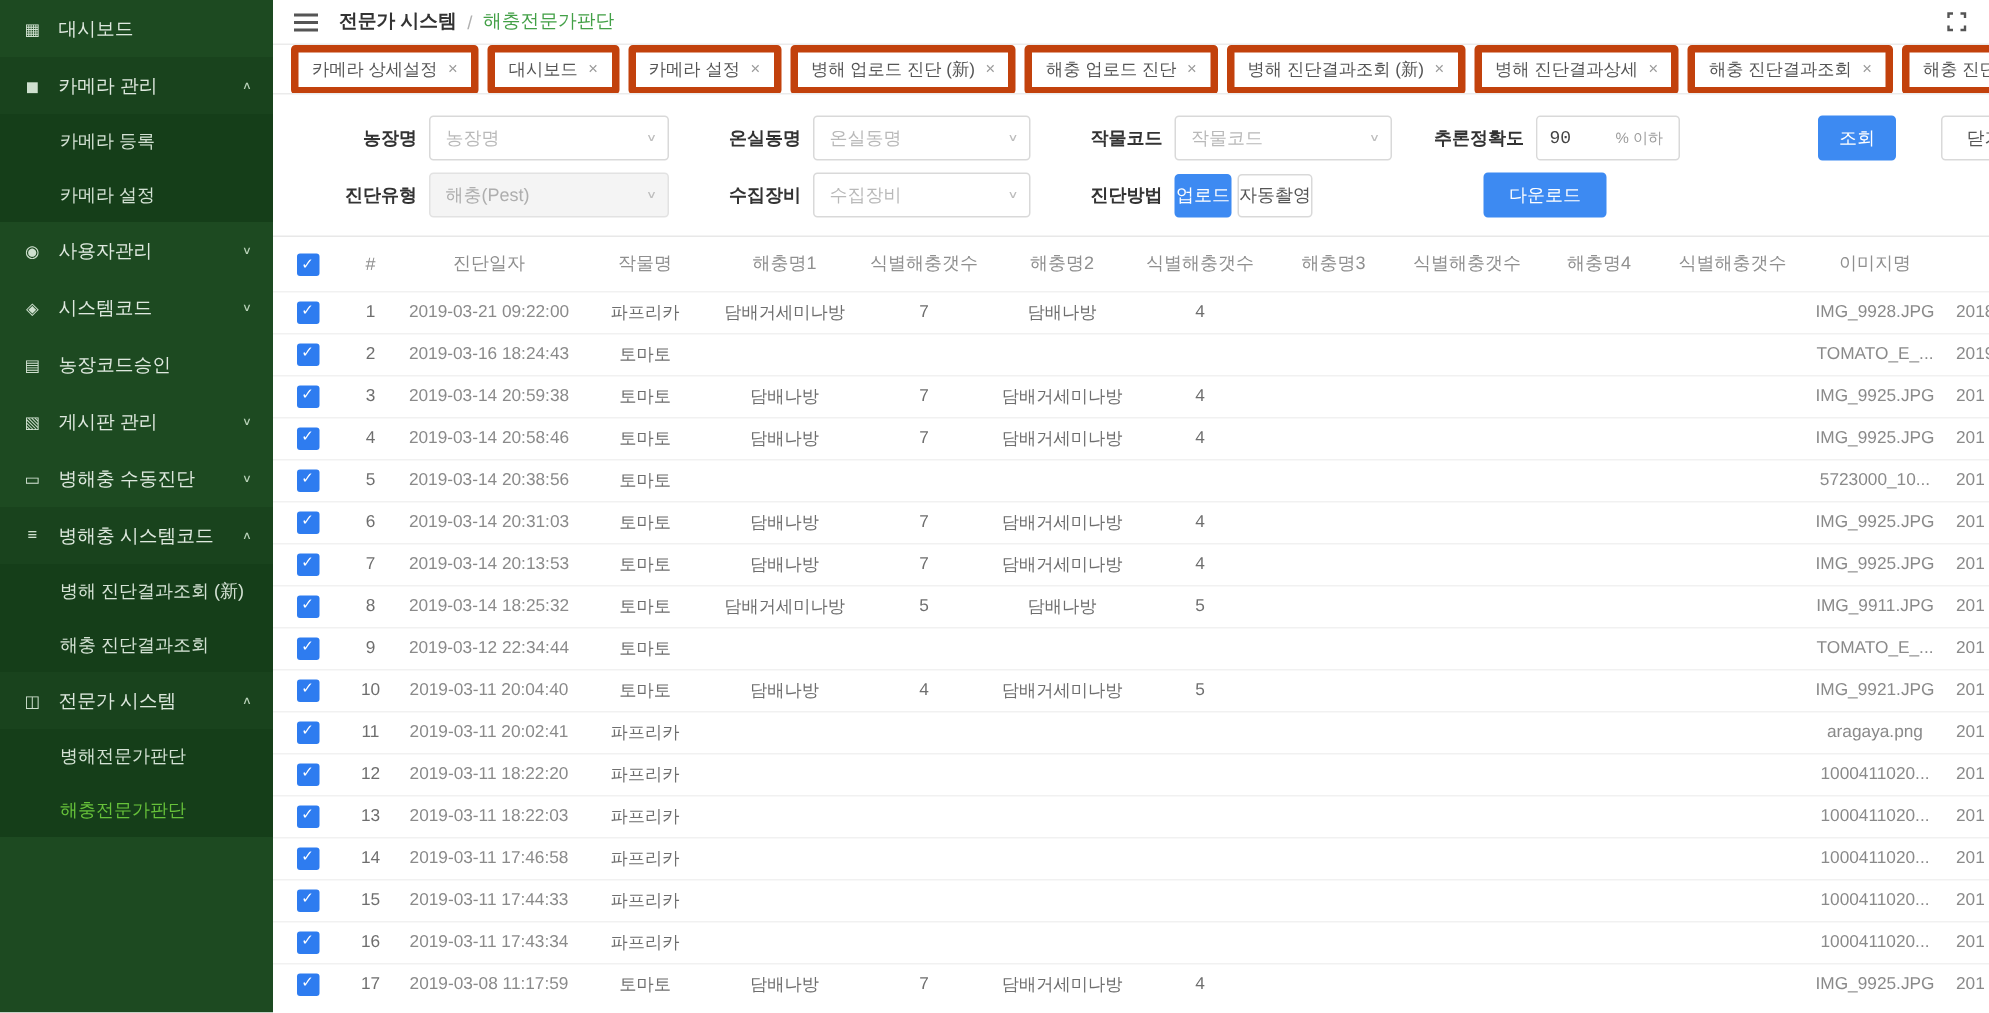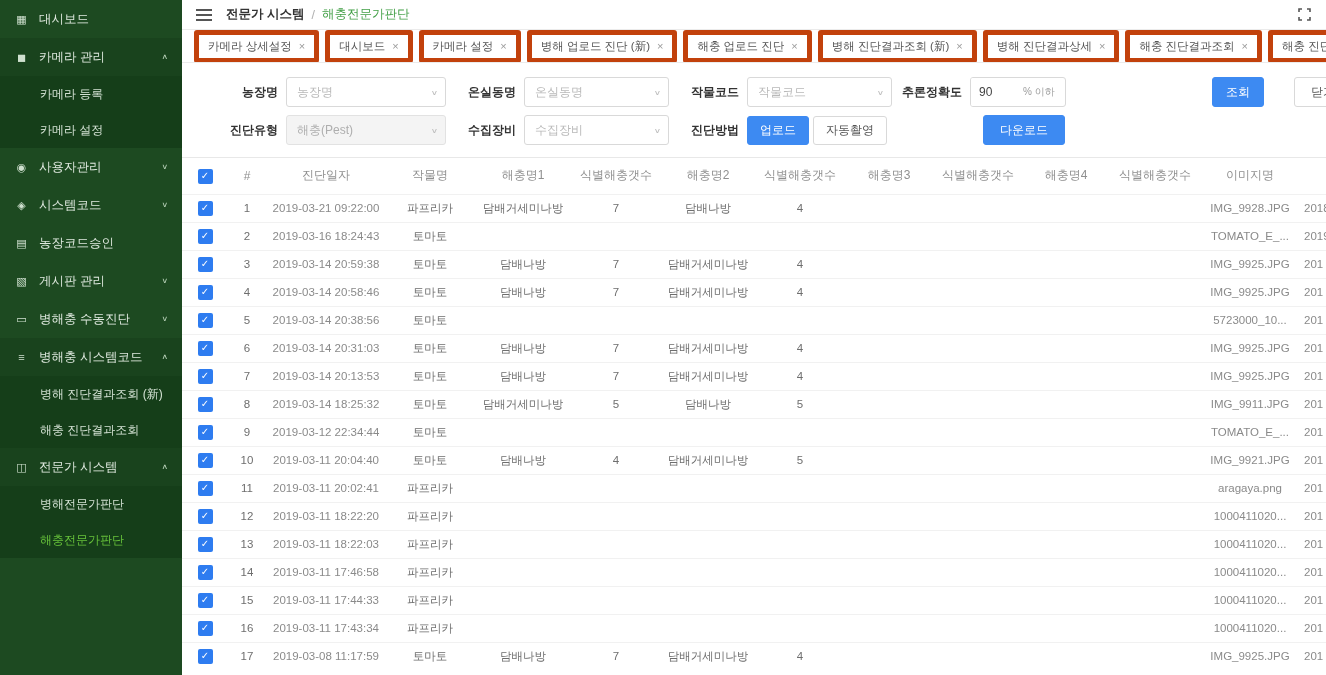--- a/index.html
+++ b/index.html
@@ -30,39 +30,39 @@
 
   .tabbar{height:33px;min-height:33px;display:flex;align-items:center;gap:6px;padding:0 12px;border-bottom:1px solid #ebebeb;overflow:hidden}
   .tabs-flow{display:contents}
   .tab{display:inline-flex;align-items:center;gap:7px;border:5px solid #c2410c;border-radius:3px;background:#fff;padding:4px 9px;font-size:11.5px;color:#555;white-space:nowrap;cursor:pointer;flex:none}
   .tab .x{color:#9a9a9a;font-size:11px;cursor:pointer;line-height:1}
 
   
   .filters{position:relative;padding:14px 0 12px 26px;border-bottom:1px solid #e8e8e8}
   .f-row{display:flex;align-items:center;height:30px}
   .f-row + .f-row{margin-top:8px}
-  .f-group{display:flex;align-items:center;}
+  .f-group{display:flex;align-items:center;margin-right:18px}
   .f-label{width:70px;text-align:right;font-weight:700;color:#333;font-size:12px;margin-right:8px;flex:none;white-space:nowrap}
   .f-select{position:relative;display:inline-flex}
   .f-select input{height:30px;border:1px solid #d9d9d9;border-radius:3px;padding:0 24px 0 10px;font-size:12px;color:#555;outline:none;font-family:inherit;background:#fff}
   .f-select input::placeholder{color:#b9b9b9}
   .f-select .caret{position:absolute;right:8px;top:50%;transform:translateY(-48%) scaleY(.7);font-size:10px;color:#bdbdbd;pointer-events:none}
   .w160 input,.w160 .selval{width:160px}
   .w145 input{width:145px}
   .f-select .selval{display:flex;align-items:center;height:30px;border:1px solid #e2e2e2;background:#f4f4f4;border-radius:3px;padding:0 24px 0 10px;color:#aeaeae;font-size:12px}
   .acc-group{display:flex;height:30px;border:1px solid #d9d9d9;border-radius:3px;overflow:hidden;background:#fff}
-  .acc-group input{width:42px;border:none;outline:none;padding:0 8px;font-size:12px;color:#444;font-family:Liberation Sans, sans-serif}
+  .acc-group input{width:42px;border:none;outline:none;padding:0 8px;font-size:12px;color:#444;font-family:Liberation Mono, monospace}
   .acc-group .suffix{display:flex;align-items:center;padding:0 10px;color:#9c9c9c;font-size:10px}
   .btn{height:30px;border-radius:3px;font-size:12px;padding:0 14px;cursor:pointer;border:1px solid transparent;font-family:inherit;white-space:nowrap}
   .btn.blue{background:#3d8af2;color:#fff;border-color:#3d8af2}
   .btn.ghost{background:#fff;color:#555;border-color:#d9d9d9}
   .btn-search{position:absolute;top:14px;right:62px;width:52px;padding:0}
   .btn-close{position:absolute;top:14px;right:-26px;width:58px}
   .method-btns{display:flex;gap:4px}
-  .btn.toggle{height:29px;padding:0 12px}
+  .btn.toggle{height:29px;padding:0 0}
   .btn-download{margin-left:96px;padding:0 16px}
 
   
   .table-area{flex:1;overflow:hidden}
   table{table-layout:fixed;border-collapse:collapse;width:1210px}
   thead th{height:36px;color:#8f8f8f;font-weight:400;font-size:12px;text-align:center;white-space:nowrap;overflow:hidden}
   tbody td{height:28px;text-align:center;color:#6e6e6e;font-size:11.5px;border-top:1px solid #f1f1f1;white-space:nowrap;overflow:hidden}
   td.c-date{color:#8a8a8a}
   td.c-img{color:#8a8a8a}
   td.c-reg,th.c-reg{text-align:left;color:#8a8a8a;padding-left:4px}

